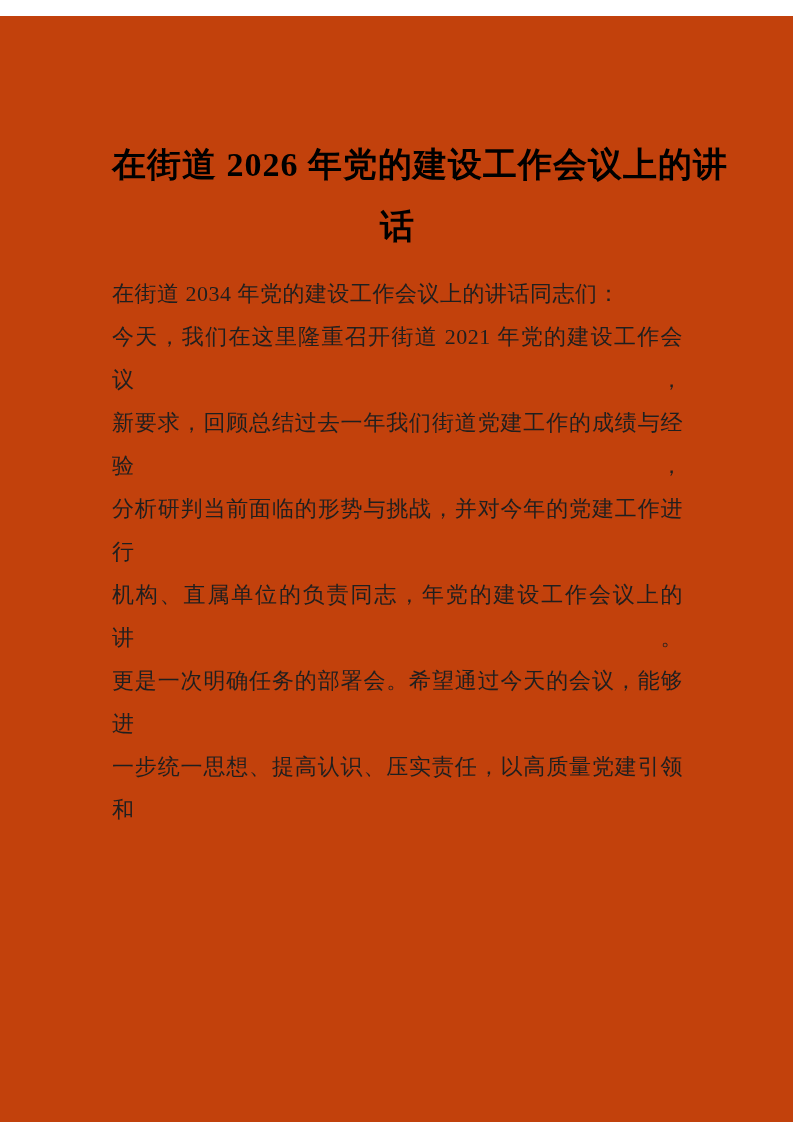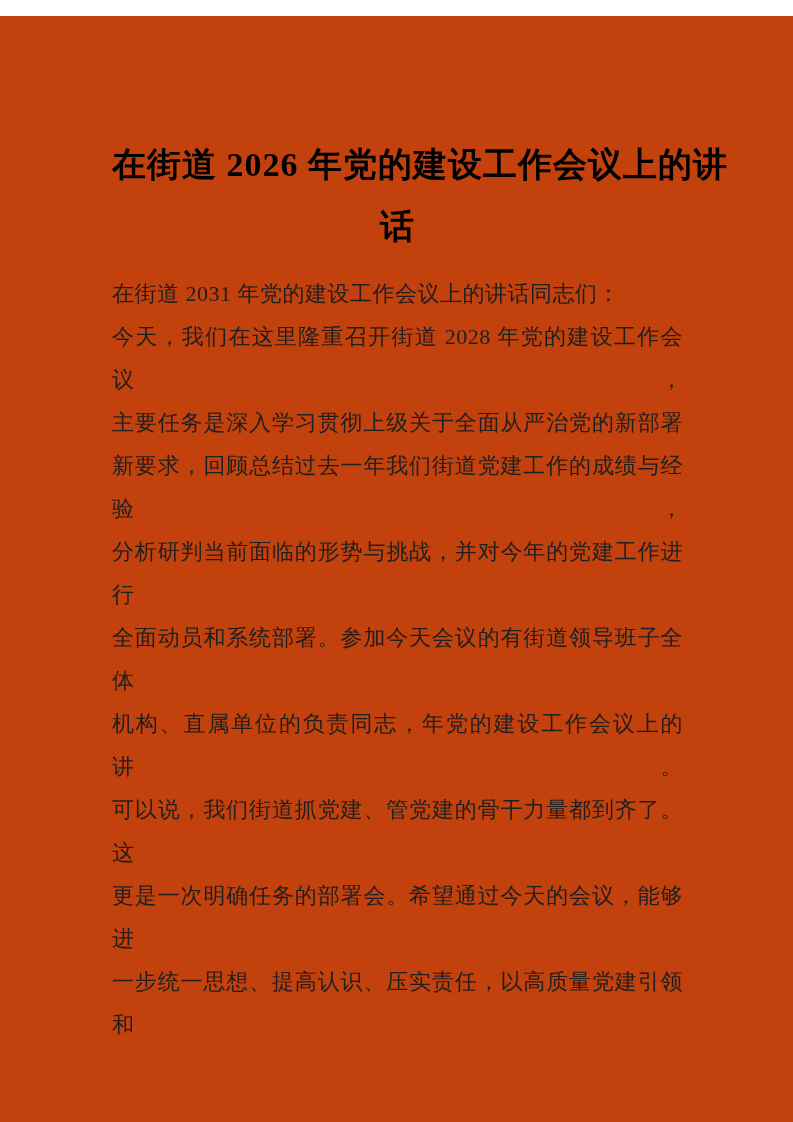--- a/index.html
+++ b/index.html
@@ -52,26 +52,23 @@
 <body>
 
 <div class="page">
 
   <div class="doc-title">
     <div class="title-line">在街道 2026 年党的建设工作会议上的讲</div>
     <div class="title-line">话</div>
   </div>
 
   <div class="doc-body">
-    <div class="body-line short">在街道 2031 年党的建设工作会议上的讲话同志们：</div>
-    <div class="body-line">今天，我们在这里隆重召开街道 2028 年党的建设工作会议，</div>
-    <div class="body-line">主要任务是深入学习贯彻上级关于全面从严治党的新部署</div>
+    <div class="body-line short">在街道 2034 年党的建设工作会议上的讲话同志们：</div>
+    <div class="body-line">今天，我们在这里隆重召开街道 2021 年党的建设工作会议，</div>
     <div class="body-line">新要求，回顾总结过去一年我们街道党建工作的成绩与经验，</div>
     <div class="body-line">分析研判当前面临的形势与挑战，并对今年的党建工作进行</div>
-    <div class="body-line">全面动员和系统部署。参加今天会议的有街道领导班子全体</div>
     <div class="body-line">机构、直属单位的负责同志，年党的建设工作会议上的讲。</div>
-    <div class="body-line">可以说，我们街道抓党建、管党建的骨干力量都到齐了。这</div>
     <div class="body-line">更是一次明确任务的部署会。希望通过今天的会议，能够进</div>
     <div class="body-line">一步统一思想、提高认识、压实责任，以高质量党建引领和</div>
 
   </div>
 
 </div>
 
 </body></html>

